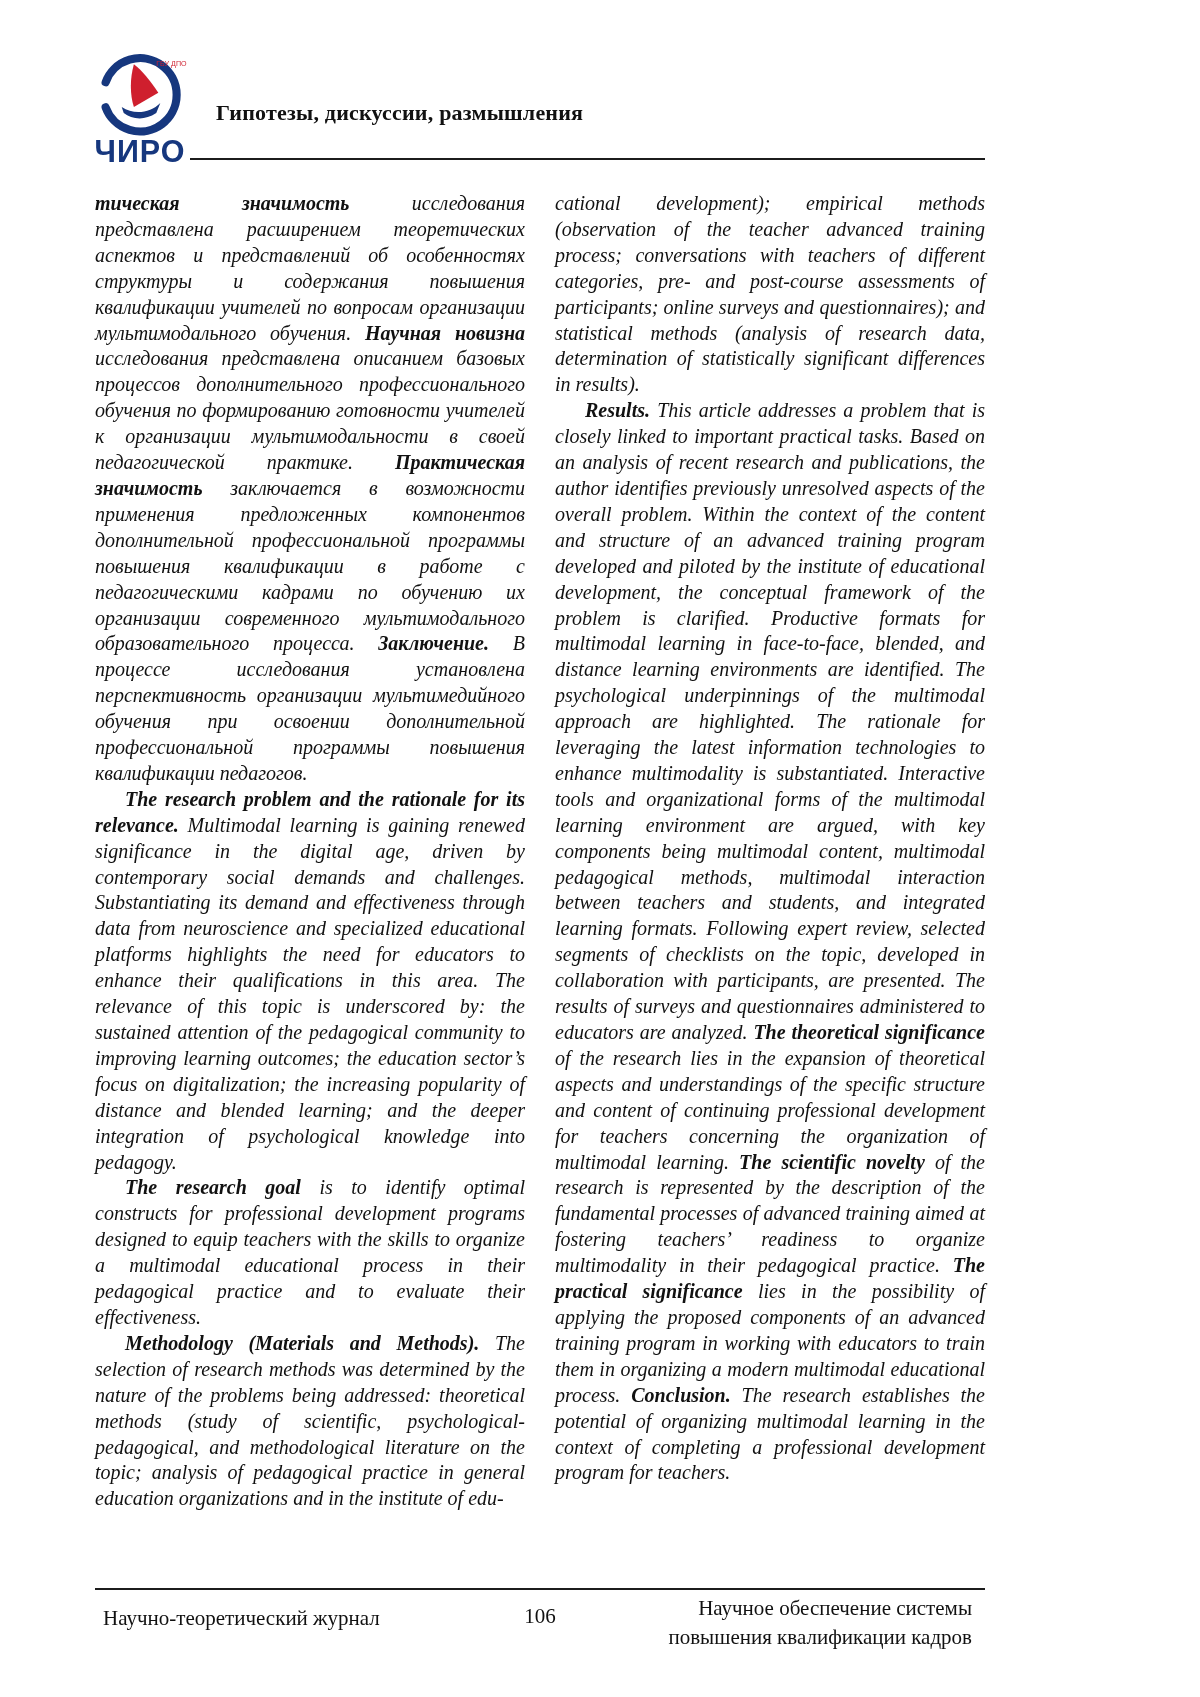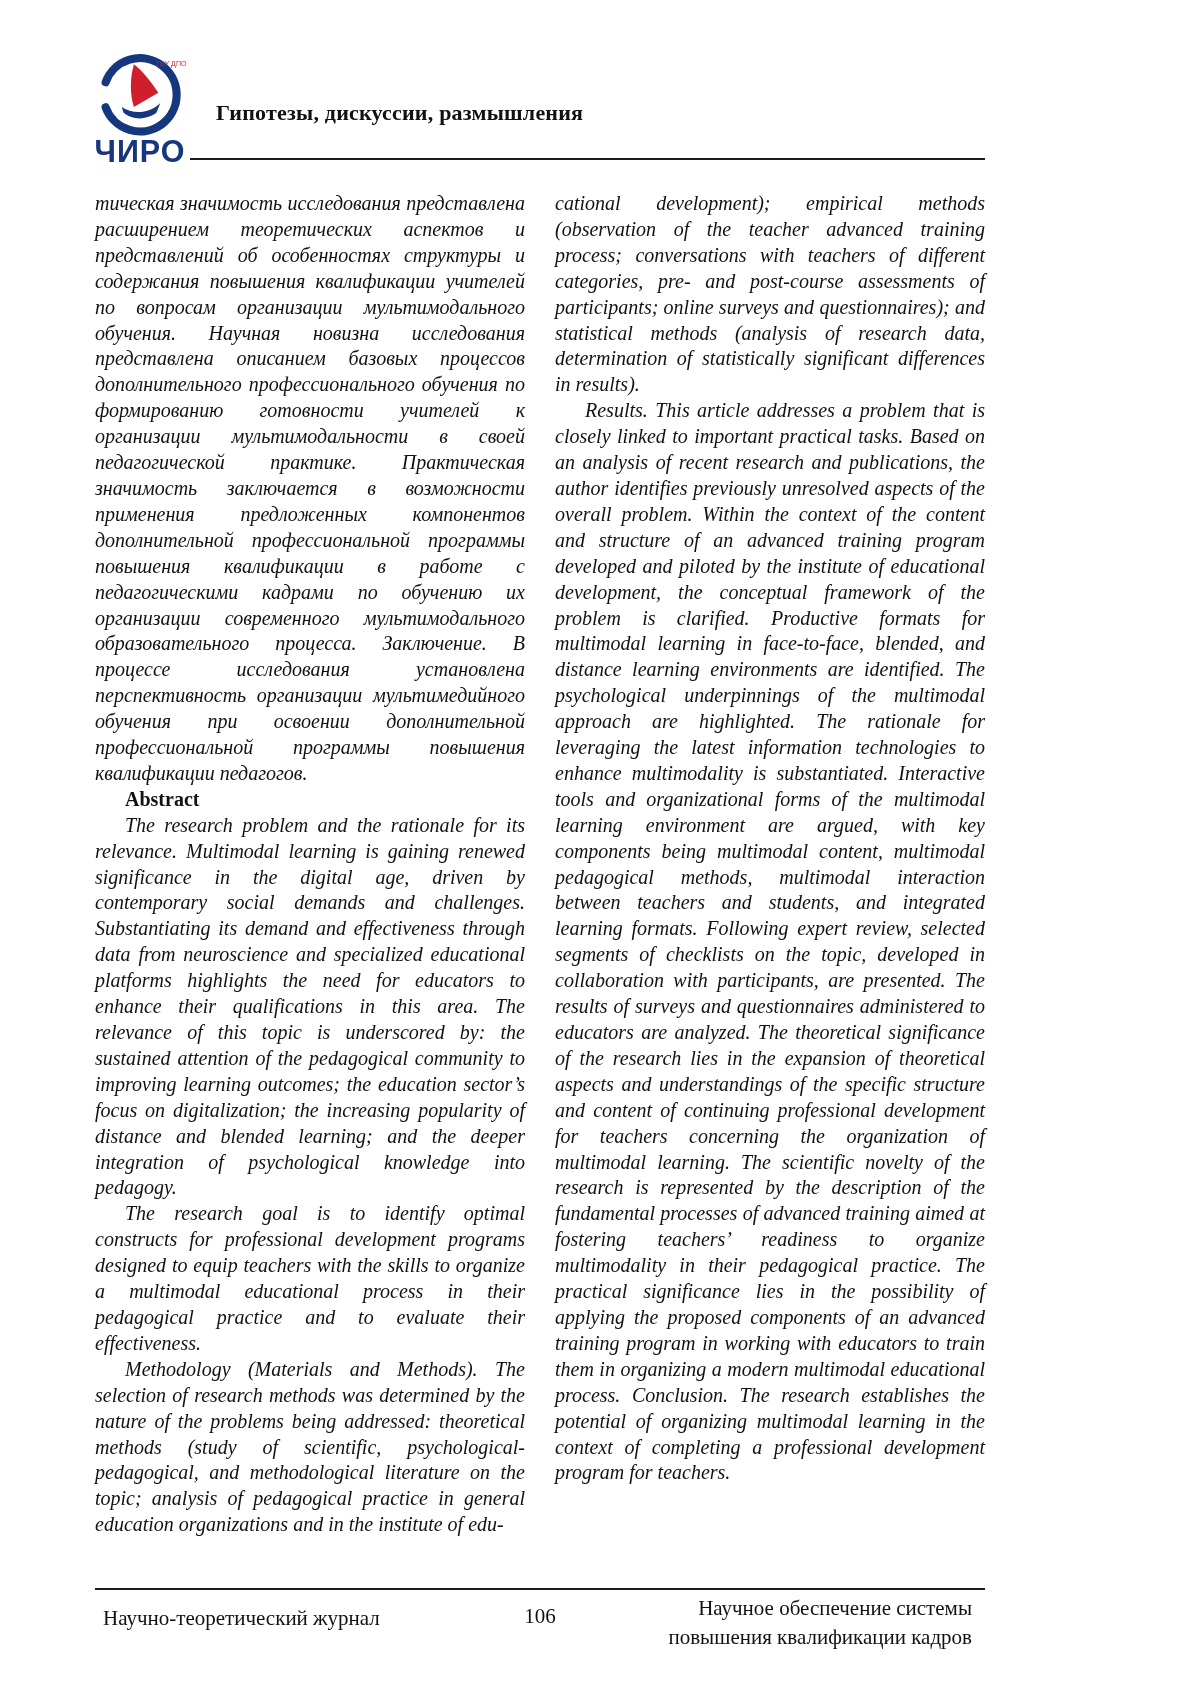--- a/index.html
+++ b/index.html
@@ -34,21 +34,21 @@
   }
   .col {
     width: 430px;
     font-size: 20px; line-height: 25.9px;
     text-align: justify;
   }
   .para { text-indent: 30px; hyphens: auto; -webkit-hyphens: auto; }
   .para.no-indent { text-indent: 0; }
   .seg-i  { font-style: italic; }
   .seg-b  { font-weight: bold; }
-  .seg-bi { font-weight: normal; font-style: italic; margin-top: 41px; }
+  .seg-bi { font-weight: bold; font-style: italic; margin-top: 41px; }
 
   
   .footer-rule {
     position: absolute; left: 95px; top: 1588px;
     width: 890px; height: 2px; background: #1c1c1c;
   }
   .footer-left {
     position: absolute; left: 103px; top: 1606px; font-size: 21px; text-align: center;
   }
   .footer-page {
@@ -75,21 +75,20 @@
     </svg>
   </div>
 
   <h1 class="header-title">Гипотезы, дискуссии, размышления</h1>
 
   <div class="header-rule"></div>
 
   <main class="columns">
     <div class="col" id="col-left">
         <p class="para no-indent" lang="ru"><span class="seg-bi">тическая значимость</span><span class="seg-i"> исследования представлена расширением теоретических аспектов и представлений об особенностях структуры и содержания повышения квалификации учителей по вопросам организации мультимодального обучения. </span><span class="seg-bi">Научная новизна</span><span class="seg-i"> исследования представлена описанием базовых процессов дополнительного профессионального обучения по формированию готовности учителей к организации мультимодальности в своей педагогической практике. </span><span class="seg-bi">Практическая значимость</span><span class="seg-i"> заключается в возможности применения предложенных компонентов дополнительной профессиональной программы повышения квалификации в работе с педагогическими кадрами по обучению их организации современного мультимодального образовательного процесса. </span><span class="seg-bi">Заключение.</span><span class="seg-i"> В процессе исследования установлена перспективность организации мультимедийного обучения при освоении дополнительной профессиональной программы повышения квалификации педагогов.</span></p>
-        <p class="para" lang="en"><span class="seg-b">Abstract</span></p>
         <p class="para" lang="en"><span class="seg-bi">The research problem and the rationale for its relevance.</span><span class="seg-i"> Multimodal learning is gaining renewed significance in the digital age, driven by contemporary social demands and challenges. Substantiating its demand and effectiveness through data from neuroscience and specialized educational platforms highlights the need for educators to enhance their qualifications in this area. The relevance of this topic is underscored by: the sustained attention of the pedagogical community to improving learning outcomes; the education sector’s focus on digitalization; the increasing popularity of distance and blended learning; and the deeper integration of psychological knowledge into pedagogy.</span></p>
         <p class="para" lang="en"><span class="seg-bi">The research goal</span><span class="seg-i"> is to identify optimal constructs for professional development programs designed to equip teachers with the skills to organize a multimodal educational process in their pedagogical practice and to evaluate their effectiveness.</span></p>
         <p class="para" lang="en"><span class="seg-bi">Methodology (Materials and Methods).</span><span class="seg-i"> The selection of research methods was determined by the nature of the problems being addressed: theoretical methods (study of scientific, psychological-pedagogical, and methodological literature on the topic; analysis of pedagogical practice in general education organizations and in the institute of edu-</span></p>
       </div>
     <div class="col" id="col-right">
         <p class="para no-indent" lang="en"><span class="seg-i">cational development); empirical methods (observation of the teacher advanced training process; conversations with teachers of different categories, pre- and post-course assessments of participants; online surveys and questionnaires); and statistical methods (analysis of research data, determination of statistically significant differences in results).</span></p>
         <p class="para" lang="en"><span class="seg-bi">Results.</span><span class="seg-i"> This article addresses a problem that is closely linked to important practical tasks. Based on an analysis of recent research and publications, the author identifies previously unresolved aspects of the overall problem. Within the context of the content and structure of an advanced training program developed and piloted by the institute of educational development, the conceptual framework of the problem is clarified. Productive formats for multimodal learning in face-to-face, blended, and distance learning environments are identified. The psychological underpinnings of the multimodal approach are highlighted. The rationale for leveraging the latest information technologies to enhance multimodality is substantiated. Interactive tools and organizational forms of the multimodal learning environment are argued, with key components being multimodal content, multimodal pedagogical methods, multimodal interaction between teachers and students, and integrated learning formats. Following expert review, selected segments of checklists on the topic, developed in collaboration with participants, are presented. The results of surveys and questionnaires administered to educators are analyzed. </span><span class="seg-bi">The theoretical significance</span><span class="seg-i"> of the research lies in the expansion of theoretical aspects and understandings of the specific structure and content of continuing professional development for teachers concerning the organization of multimodal learning. </span><span class="seg-bi">The scientific novelty</span><span class="seg-i"> of the research is represented by the description of the fundamental processes of advanced training aimed at fostering teachers’ readiness to organize multimodality in their pedagogical practice. </span><span class="seg-bi">The practical significance</span><span class="seg-i"> lies in the possibility of applying the proposed components of an advanced training program in working with educators to train them in organizing a modern multimodal educational process. </span><span class="seg-bi">Conclusion.</span><span class="seg-i"> The research establishes the potential of organizing multimodal learning in the context of completing a professional development program for teachers.</span></p>
       </div>
   </main>
 

